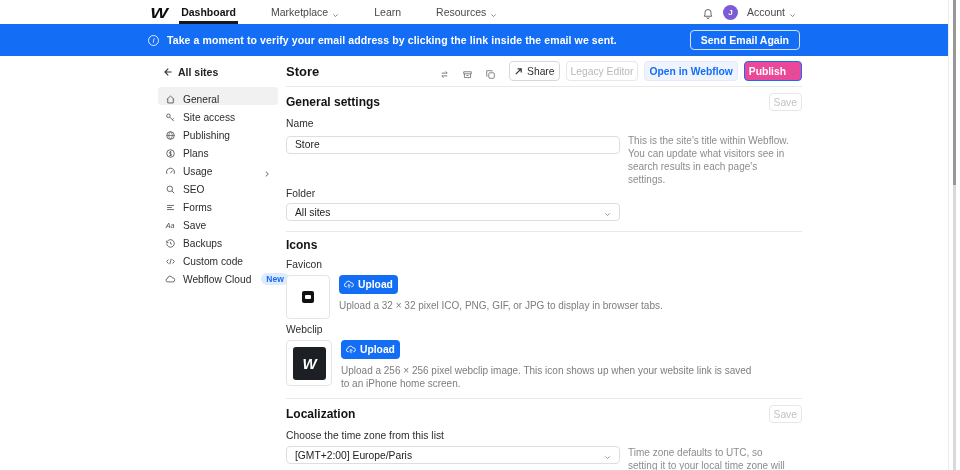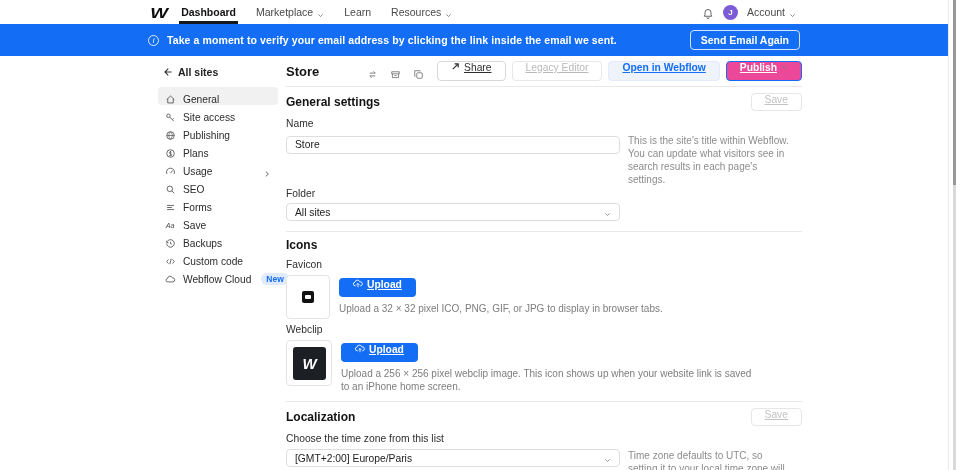--- a/index.html
+++ b/index.html
@@ -5,21 +5,21 @@
   * { margin:0; padding:0; box-sizing:border-box; }
   html,body { width:960px; height:470px; overflow:hidden; background:#fff;
     font-family:"Liberation Sans", sans-serif; color:#1a1a1a; }
   .page { position:relative; width:960px; height:470px; }
 
   
   .topnav { height:24px; background:#fff; width:948px; }
   .topnav-inner { width:644px; margin:0 auto; height:100%; display:flex; align-items:center; }
   .logo { font-weight:900; font-style:italic; font-size:15px; letter-spacing:-1px; color:#0d0d0d;
     margin-right:16px; transform:scaleX(1.25); }
-  .nav-items { display:flex; height:100%; align-items:center; gap:20px; }
+  .nav-items { display:flex; height:100%; align-items:center; gap:35px; }
   .nav-item { display:flex; align-items:center; gap:4px; font-size:10.5px; color:#494949;
     height:100%; cursor:pointer; position:relative; }
   .nav-item.active { color:#111; font-weight:bold; }
   .nav-item.active::after { content:""; position:absolute; left:-2px; right:-2px; bottom:0; height:3px; background:#15181f; }
   .nav-right { margin-left:auto; display:flex; align-items:center; gap:9px; }
   .bell { width:12px; height:12px; color:#555; }
   .avatar { width:15px; height:15px; border-radius:50%; background:#7c5bd6; color:#fff;
     font-size:8px; display:flex; align-items:center; justify-content:center; font-weight:bold; }
   .account { display:flex; align-items:center; gap:4px; font-size:10.5px; color:#494949; cursor:pointer; }
   .chev { width:7px; height:7px; color:#7a7a7a; }
@@ -53,21 +53,21 @@
   .side-sub { margin-left:auto; width:8px; height:8px; color:#8a8a8a; }
   .badge-new { margin-left:3px; background:#dfeaff; color:#146ef5; font-size:8.5px; font-weight:bold;
     padding:1px 5px; border-radius:7px; }
 
   
   .header-row { display:flex; align-items:center; height:22px; }
   .page-title { font-size:13px; font-weight:bold; color:#131313; }
   .header-actions { margin-left:auto; display:flex; align-items:center; gap:6px; }
   .tool-icn { width:11px; height:11px; color:#6f6f6f; cursor:pointer; margin:0 3px; }
   .btn { font-family:inherit; font-size:10.3px; border-radius:4px; cursor:pointer; height:20px;
-    display:inline-flex; gap:4px; padding:0 13px; border:1px solid transparent; white-space:nowrap;text-decoration:underline; }
+    display:inline-flex; align-items:center; gap:4px; padding:0 4px; border:1px solid transparent; white-space:nowrap; }
   .btn-share { background:#fff; border-color:#d8d8d8; color:#2e2e2e; margin-left:4px; }
   .btn-legacy { background:#fff; border-color:#e7e7e7; color:#b9b9b9; }
   .btn-openwf { background:#eef3fc; border-color:#e2eafb; color:#146ef5; font-weight:bold; }
   .btn-publish { background:#ec4899; border-color:#146ef5; color:#fff; font-weight:bold; }
   .share-arrow { width:9px; height:9px; }
   .divider { border:none; border-top:1px solid #e9e9e9; margin-top:4px; }
 
   
   .section-head { display:flex; align-items:center; margin-top:6px; height:18px; }
   .section-title { font-size:12px; font-weight:bold; color:#131313; }

